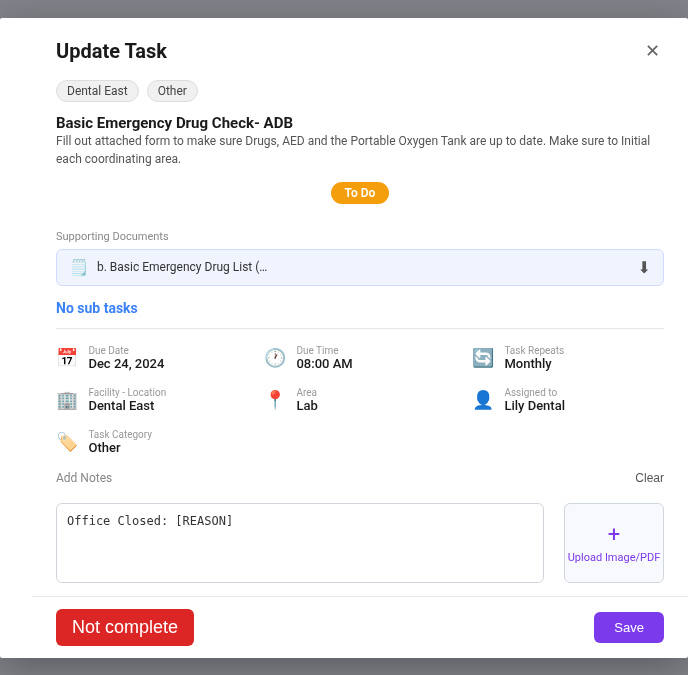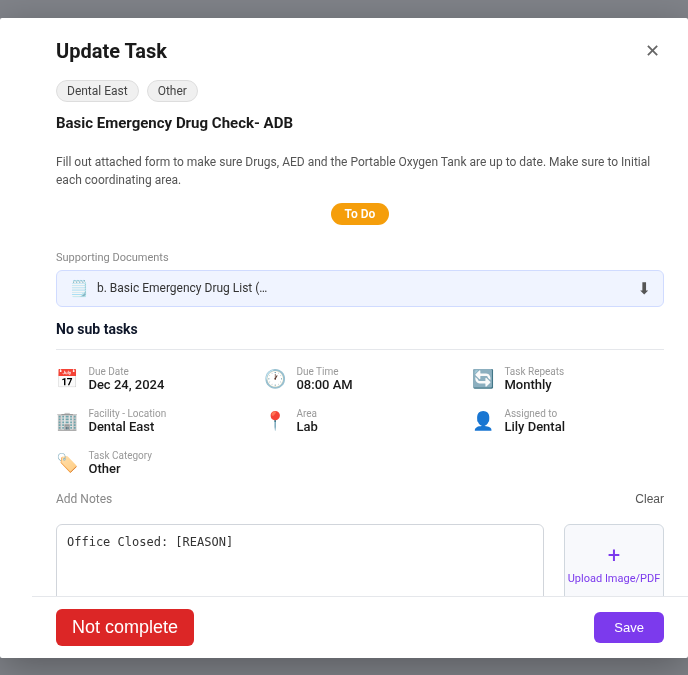--- a/index.html
+++ b/index.html
@@ -68,21 +68,21 @@
       border-radius: 12px;
       padding: 3px 10px;
       font-size: 12px;
       color: #444;
       border: 1px solid #ddd;
     }
     .task-title {
       font-size: 15px;
       font-weight: 700;
       color: #1a1a1a;
-      margin-bottom: 21px;
+      margin-bottom: 0;
     }
     .task-desc {
       font-size: 12px;
       color: #555;
       line-height: 1.5;
       margin-bottom: 14px;
     }
     .status-row {
       display: flex;
       align-items: center;
@@ -133,21 +133,21 @@
       font-size: 12px;
       color: #333;
     }
     .doc-download {
       color: #555;
       font-size: 16px;
     }
     .no-subtasks {
       font-size: 14px;
       font-weight: 700;
-      color: #0f172a;
+      color: #3b82f6;
       margin-bottom: 12px;
     }
     .divider {
       height: 1px;
       background: #e5e7eb;
       margin-bottom: 16px;
     }
     .meta-grid {
       display: grid;
       grid-template-columns: 1fr 1fr 1fr;

